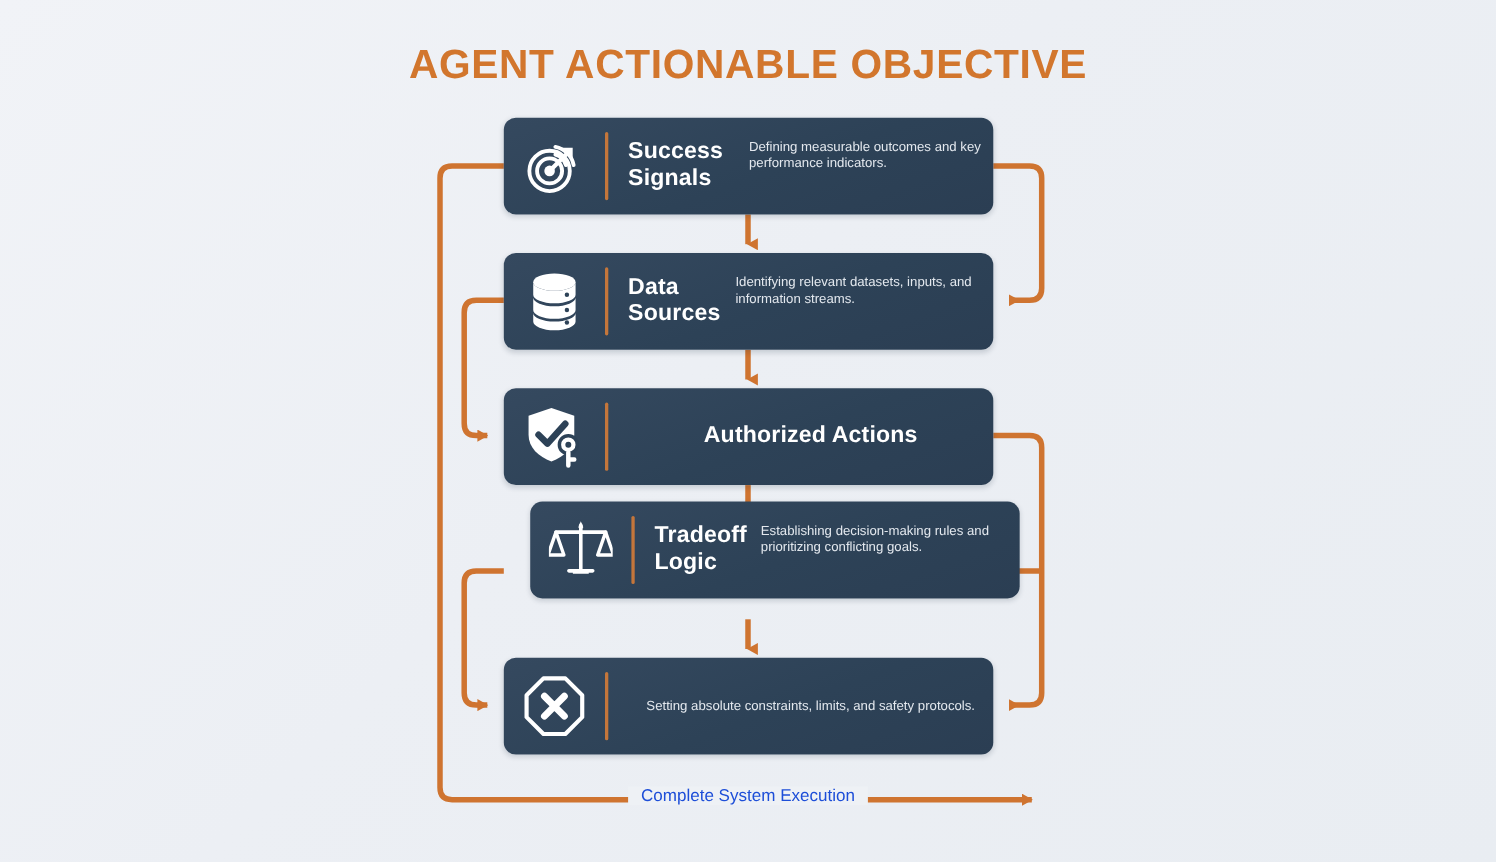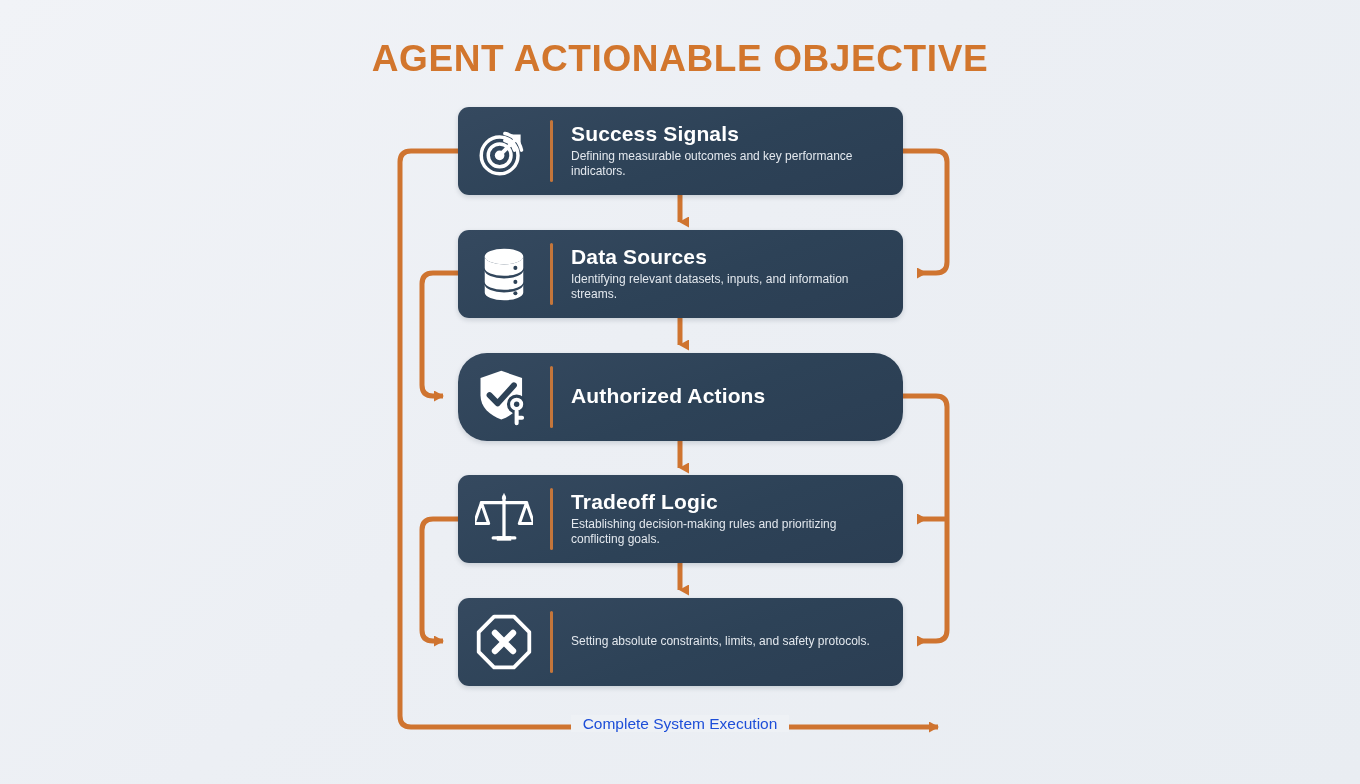--- a/index.html
+++ b/index.html
@@ -55,21 +55,21 @@
     height:62px;
     border-radius:2px;
     background:#c4763b;
     margin-right:18px;
     flex:0 0 auto;
   }
   .card-text {
     flex:1 1 auto;
     padding-right:0;
     display:flex;
-    flex-direction:column;
+    flex-direction:row;
     justify-content:center;
   }
   .card-title {
     font-size:21px;
     font-weight:bold;
     color:#ffffff;
     line-height:1.12;
     letter-spacing:0.15px;
     margin-bottom:3px;
   }
@@ -172,37 +172,37 @@
         </g>
       </svg>
     </div>
     <div class="card-divider"></div>
     <div class="card-text">
       <div class="card-title">Data Sources</div>
       <div class="card-desc">Identifying relevant datasets, inputs, and information streams.</div>
     </div>
   </div>
 
-  <div class="card" style="top:353px;border-radius:29px;">
+  <div class="card" style="top:353px;">
     <div class="card-icon">
       <svg width="56" height="58" viewBox="0 0 62 64">
         <path d="M28,3 L51,11 L51,30 C51,43 41,52 28,57 C15,52 5,43 5,30 L5,11 Z" fill="#ffffff"></path>
         <path d="M15,30 L24,39 L42,19" fill="none" stroke="#2d4257" stroke-width="6.5" stroke-linecap="round" stroke-linejoin="round"></path>
         <circle cx="45" cy="40" r="9" fill="#ffffff" stroke="#2d4257" stroke-width="3.5"></circle>
         <circle cx="45" cy="40" r="3" fill="#2d4257"></circle>
         <path d="M45,48 L45,61 M45,55 L51,55" stroke="#ffffff" stroke-width="4.5" stroke-linecap="round" fill="none"></path>
       </svg>
     </div>
     <div class="card-divider"></div>
     <div class="card-text">
       <div class="card-title">Authorized Actions</div>
     </div>
   </div>
 
-  <div class="card" style="top:475px;">
+  <div class="card" style="top:456px;margin-left:24px;">
     <div class="card-icon">
       <svg width="58" height="56" viewBox="0 0 64 62">
         <g stroke="#ffffff" stroke-width="3.6" stroke-linecap="round" fill="none">
           <line x1="32" y1="6" x2="32" y2="50"></line>
           <line x1="7" y1="13" x2="57" y2="13"></line>
           <line x1="20" y1="52" x2="44" y2="52"></line>
         </g>
         <path d="M32,2 L34.5,8 L32,11 L29.5,8 Z" fill="#ffffff"></path>
         <path d="M24,50 L40,50 L40,55 L24,55 Z" fill="#ffffff"></path>
         <path d="M7,13 L-1,36 L15,36 Z" fill="none" stroke="#ffffff" stroke-width="3.4" stroke-linejoin="round"></path>

